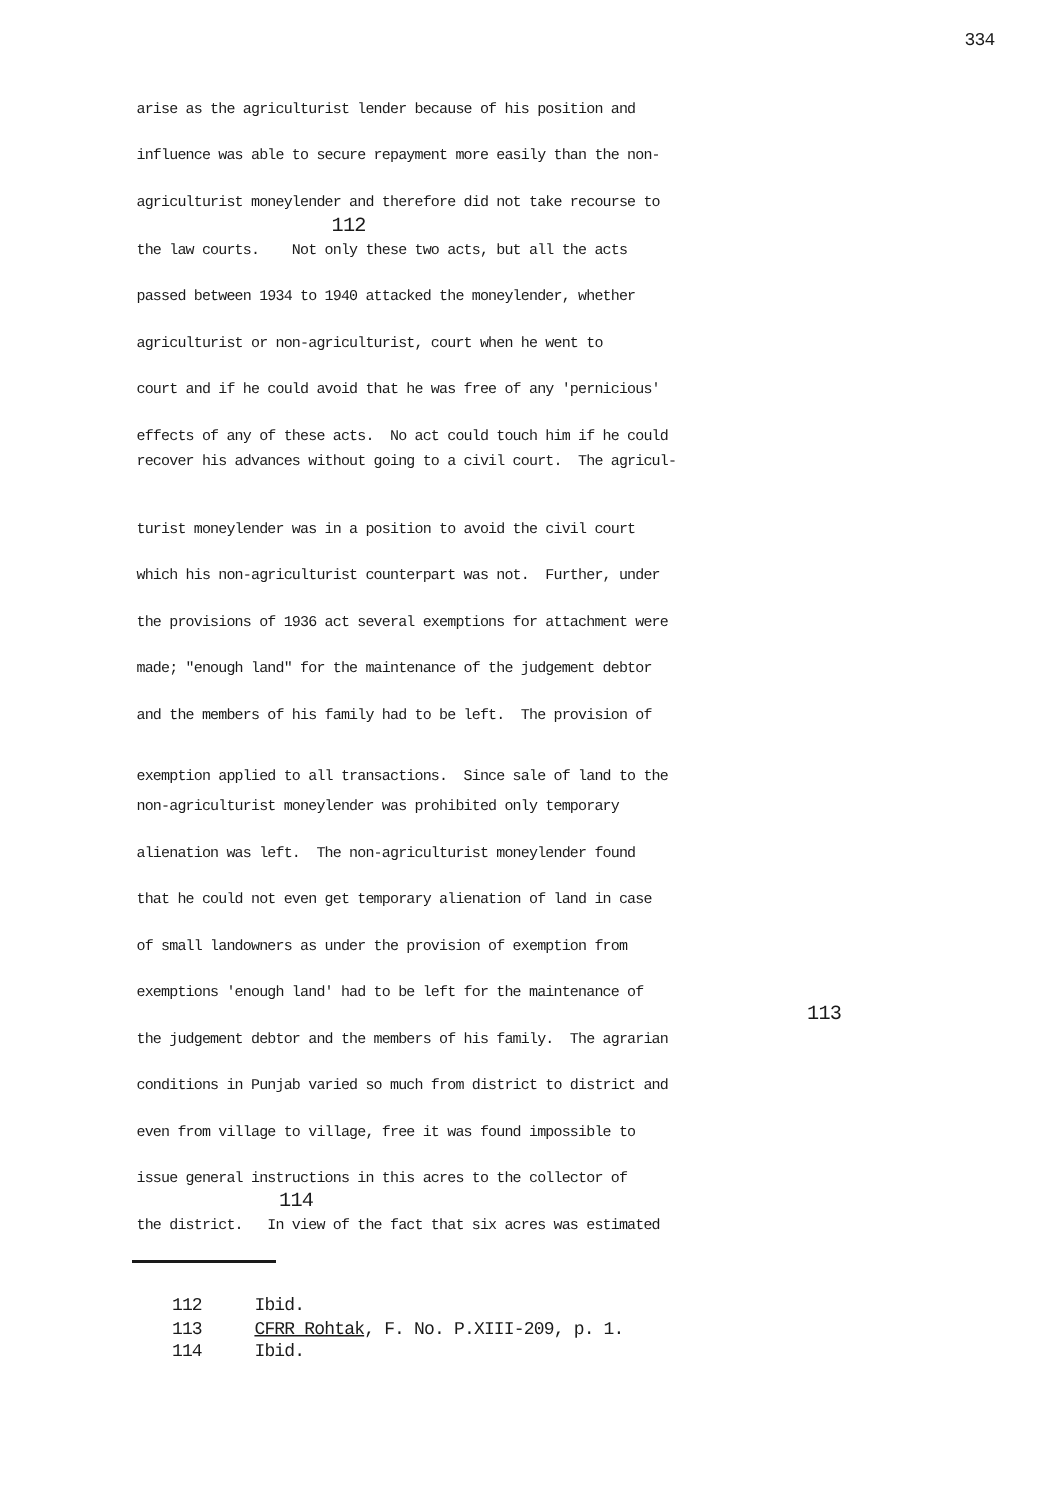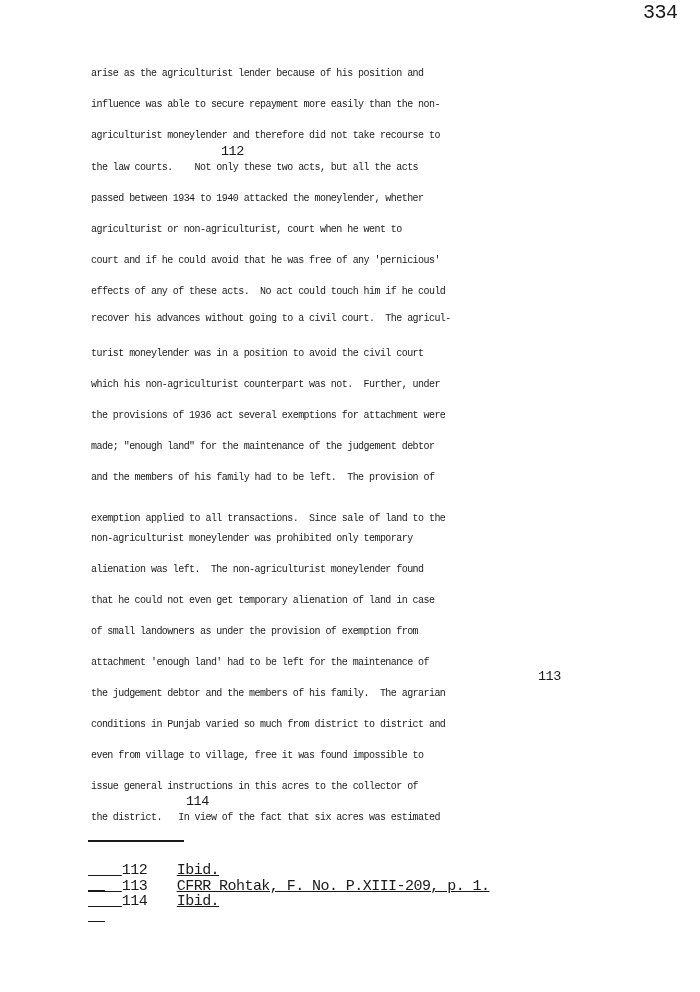--- a/index.html
+++ b/index.html
@@ -11,22 +11,22 @@
       width: 700px;
       height: 992px;
       position: relative;
       overflow: hidden;
       font-family: "Liberation Mono", "DejaVu Sans Mono", monospace;
       color: #1a1a1a;
     }
     .page-number {
       position: absolute;
       left: 643px;
-      top: 1px;
-      font-size: 20px;
+      top: 20px;
+      font-size: 12px;
       letter-spacing: -0.5px;
     }
     .line {
       position: absolute;
       left: 91px;
       font-size: 10px;
       white-space: pre;
       letter-spacing: -0.55px;
       line-height: 18px;
     }
@@ -40,25 +40,24 @@
       position: absolute;
       left: 88px;
       top: 840px;
       width: 96px;
       height: 2px;
       background: #1a1a1a;
     }
     .fn {
       position: absolute;
       left: 88px;
-      font-size: 15px;
+      font-size: 12px;
       white-space: pre;
       letter-spacing: -0.55px;
       line-height: 15px;
-      text-decoration: underline;
     }
     .fn-num {
       display: inline-block;
       width: 55px;
     }
     .fn-ul {
       text-decoration: underline;
     }
   </style>
 </head>
@@ -69,32 +68,32 @@
 <div>
   <div class="line" style="top:65px">arise as the agriculturist lender because of his position and</div>
   <div class="line" style="top:96px">influence was able to secure repayment more easily than the non-</div>
   <div class="line" style="top:127px">agriculturist moneylender and therefore did not take recourse to</div>
   <div class="sup" style="left:221px;top:145px">112</div>
   <div class="line" style="top:159px">the law courts.    Not only these two acts, but all the acts</div>
   <div class="line" style="top:190px">passed between 1934 to 1940 attacked the moneylender, whether</div>
   <div class="line" style="top:221px">agriculturist or non-agriculturist, court when he went to</div>
   <div class="line" style="top:252px">court and if he could avoid that he was free of any 'pernicious'</div>
   <div class="line" style="top:283px">effects of any of these acts.  No act could touch him if he could</div>
-  <div class="line" style="top:310px">recover his advances without going to a civil court.  The agricul-</div>
+  <div class="line" style="top:300px">recover his advances without going to a civil court.  The agricul-</div>
   <div class="line" style="top:345px">turist moneylender was in a position to avoid the civil court</div>
   <div class="line" style="top:376px">which his non-agriculturist counterpart was not.  Further, under</div>
   <div class="line" style="top:407px">the provisions of 1936 act several exemptions for attachment were</div>
   <div class="line" style="top:438px">made; "enough land" for the maintenance of the judgement debtor</div>
   <div class="line" style="top:469px">and the members of his family had to be left.  The provision of</div>
   <div class="line" style="top:510px">exemption applied to all transactions.  Since sale of land to the</div>
   <div class="line" style="top:530px">non-agriculturist moneylender was prohibited only temporary</div>
   <div class="line" style="top:561px">alienation was left.  The non-agriculturist moneylender found</div>
   <div class="line" style="top:592px">that he could not even get temporary alienation of land in case</div>
   <div class="line" style="top:623px">of small landowners as under the provision of exemption from</div>
-  <div class="line" style="top:654px">attachment 'enough land' had to be left for the maintenance of</div>
+  <div class="line" style="top:654px">exemptions 'enough land' had to be left for the maintenance of</div>
   <div class="sup" style="left:538px;top:670px">113</div>
   <div class="line" style="top:685px">the judgement debtor and the members of his family.  The agrarian</div>
   <div class="line" style="top:716px">conditions in Punjab varied so much from district to district and</div>
   <div class="line" style="top:747px">even from village to village, free it was found impossible to</div>
   <div class="line" style="top:778px">issue general instructions in this acres to the collector of</div>
   <div class="sup" style="left:186px;top:795px">114</div>
   <div class="line" style="top:809px">the district.   In view of the fact that six acres was estimated</div>
 </div>
 
 <div class="rule"></div>

